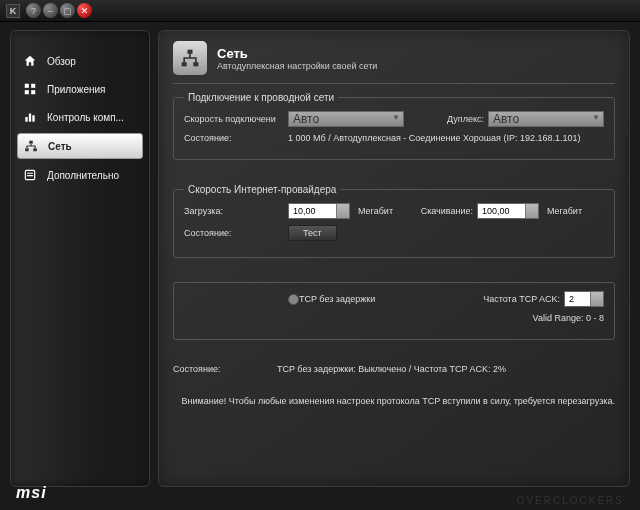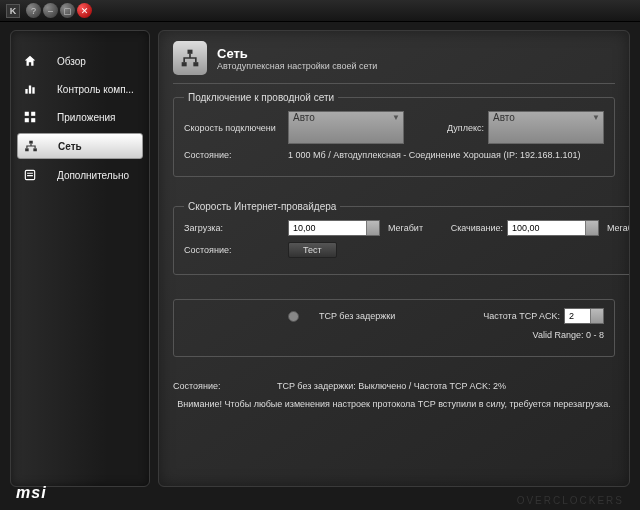--- a/index.html
+++ b/index.html
@@ -5,48 +5,48 @@
 *{margin:0;padding:0;box-sizing:border-box;font-family:Arial,Helvetica,sans-serif}
 body{width:640px;height:510px;background:#1a1a1a;overflow:hidden;position:relative}
 .titlebar{height:22px;background:linear-gradient(#2a2a2a,#151515);display:flex;align-items:center;padding:0 6px;border-bottom:1px solid #000}
 .tlogo{width:14px;height:14px;background:#333;border:1px solid #555;margin-right:6px;display:flex;align-items:center;justify-content:center;color:#ccc;font-size:9px;font-weight:bold}
 .title{color:#ddd;font-size:10px;flex:1}
 .winbtns{display:flex;gap:2px}
 .wb{width:15px;height:15px;border-radius:50%;background:radial-gradient(circle at 30% 30%,#888,#333);display:flex;align-items:center;justify-content:center;color:#ccc;font-size:9px;cursor:pointer}
 .wb.cl{background:radial-gradient(circle at 30% 30%,#f55,#900);color:#fff}
 .main{display:flex;height:465px;padding:8px 10px 0 10px;gap:8px}
 .sidebar{width:140px;background:linear-gradient(90deg,#2b2b2b,#1a1a1a 70%);border:1px solid #3a3a3a;border-radius:6px;padding:18px 6px;display:flex;flex-direction:column;gap:4px;box-shadow:inset 0 0 10px rgba(0,0,0,.5)}
-.navi{display:flex;align-items:center;gap:20px;padding:5px 6px;color:#eee;font-size:10px;cursor:pointer;border-radius:3px;white-space:nowrap;overflow:hidden;text-overflow:ellipsis}
+.navi{display:flex;align-items:center;gap:10px;padding:5px 6px;color:#eee;font-size:10px;cursor:pointer;border-radius:3px;white-space:nowrap;overflow:hidden;text-overflow:ellipsis}
 .navi.active{background:linear-gradient(#fff,#e8e8e8,#d0d0d0);color:#222;font-weight:bold;border:1px solid #999}
 .nic{width:14px;height:14px;flex-shrink:0}
 .nic svg{width:14px;height:14px}
 .content{flex:1;background:linear-gradient(145deg,#353535,#252525);border:1px solid #3a3a3a;border-radius:6px;padding:10px 14px;color:#ddd;font-size:10px;overflow:auto;box-shadow:inset 0 0 15px rgba(0,0,0,.4)}
 .hdr{display:flex;align-items:center;gap:10px;margin-bottom:6px}
 .hic{width:34px;height:34px;background:linear-gradient(#ddd,#999);border-radius:5px;display:flex;align-items:center;justify-content:center}
 .hic svg{width:20px;height:20px}
 .ht{color:#fff;font-size:13px;font-weight:bold}
 .hs{color:#ccc;font-size:9px}
 .hr{height:1px;background:#555;margin:8px 0}
 fieldset{border:1px solid #555;border-radius:3px;padding:8px 10px 10px;margin-bottom:24px}
 legend{color:#ddd;font-size:10px;padding:0 4px}
 .row{display:flex;align-items:center;margin-bottom:6px;gap:4px}
 .lbl{font-size:9px;color:#ddd;min-width:100px}
 .lbl2{font-size:9px;color:#ddd;min-width:60px;text-align:right;margin-left:16px}
-.sel{flex:1;height:33px;background:linear-gradient(#aaa,#888);border:1px solid #666;font-size:10px;color:#333;padding:0 4px;position:relative}
+.sel{flex:1;height:16px;background:linear-gradient(#aaa,#888);border:1px solid #666;font-size:12px;color:#333;padding:0 4px;position:relative}
 .sel::after{content:"▼";position:absolute;right:3px;top:1px;font-size:8px;color:#555}
 .val{font-size:9px;color:#ddd}
-.spin{width:92px;height:16px;background:#fff;border:1px solid #666;font-size:9px;color:#000;padding:0 14px 0 4px;position:relative;display:flex;align-items:center}
+.spin{width:62px;height:16px;background:#fff;border:1px solid #666;font-size:9px;color:#000;padding:0 14px 0 4px;position:relative;display:flex;align-items:center}
 .spin::after{content:"";position:absolute;right:0;top:0;width:12px;height:100%;background:linear-gradient(#bbb,#999);border-left:1px solid #777}
 .spin .ar{position:absolute;right:2px;font-size:6px;color:#444;line-height:6px}
 .spin .up{top:1px}.spin .dn{bottom:1px}
 .unit{font-size:9px;color:#ddd;margin-left:4px}
 .btn{background:linear-gradient(#555,#333);border:1px solid #222;color:#ddd;font-size:9px;padding:2px 14px;cursor:pointer;border-radius:2px}
-.chk{display:flex;align-items:center;gap:20px;font-size:9px}
+.chk{display:flex;align-items:center;gap:0;font-size:9px}
 .chk .b{width:11px;height:11px;border-radius:50%;background:#888;border:1px solid #555}
-.note{font-size:9px;color:#ddd;text-align:center;margin-top:8px}
+.note{font-size:9px;color:#ddd;text-align:right;margin-top:22px}
 .msi{position:absolute;left:16px;bottom:8px;color:#fff;font-size:16px;font-weight:bold;font-style:italic;letter-spacing:1px}
 .wmark{position:absolute;right:16px;bottom:4px;color:#333;font-size:10px;letter-spacing:2px}
 </style>
 </head>
 <body>
 
 <div class="titlebar">
   <div class="tlogo">K</div>
   <div class="winbtns">
     <div class="wb">?</div>
@@ -59,34 +59,34 @@
 <div class="main">
   <div class="sidebar">
     <div class="navi">
       <span class="nic"><svg viewBox="0 0 24 24" fill="#fff">
             <path d="M12 3l9 8h-3v9h-4v-6h-4v6H6v-9H3z"></path>
           </svg></span>
       <span>Обзор</span>
     </div>
     <div class="navi">
       <span class="nic"><svg viewBox="0 0 24 24" fill="#fff">
-            <rect x="4" y="12" width="4" height="8"></rect>
-            <rect x="10" y="6" width="4" height="14"></rect>
-            <rect x="16" y="9" width="4" height="11"></rect>
-          </svg></span>
-      <span>Контроль комп...</span>
-    </div>
-    <div class="navi">
-      <span class="nic"><svg viewBox="0 0 24 24" fill="#fff">
             <rect x="3" y="3" width="7" height="7"></rect>
             <rect x="14" y="3" width="7" height="7"></rect>
             <rect x="3" y="14" width="7" height="7"></rect>
             <rect x="14" y="14" width="7" height="7"></rect>
           </svg></span>
       <span>Приложения</span>
+    </div>
+    <div class="navi">
+      <span class="nic"><svg viewBox="0 0 24 24" fill="#fff">
+            <rect x="4" y="12" width="4" height="8"></rect>
+            <rect x="10" y="6" width="4" height="14"></rect>
+            <rect x="16" y="9" width="4" height="11"></rect>
+          </svg></span>
+      <span>Контроль комп...</span>
     </div>
     <div class="navi active">
       <span class="nic"><svg viewBox="0 0 24 24" fill="#333">
             <rect x="9" y="3" width="6" height="5"></rect>
             <rect x="2" y="16" width="6" height="5"></rect>
             <rect x="16" y="16" width="6" height="5"></rect>
             <path d="M12 8v4M12 12H5v4M12 12h7v4" stroke="#333" stroke-width="2" fill="none"></path>
           </svg></span>
       <span>Сеть</span>
     </div>

